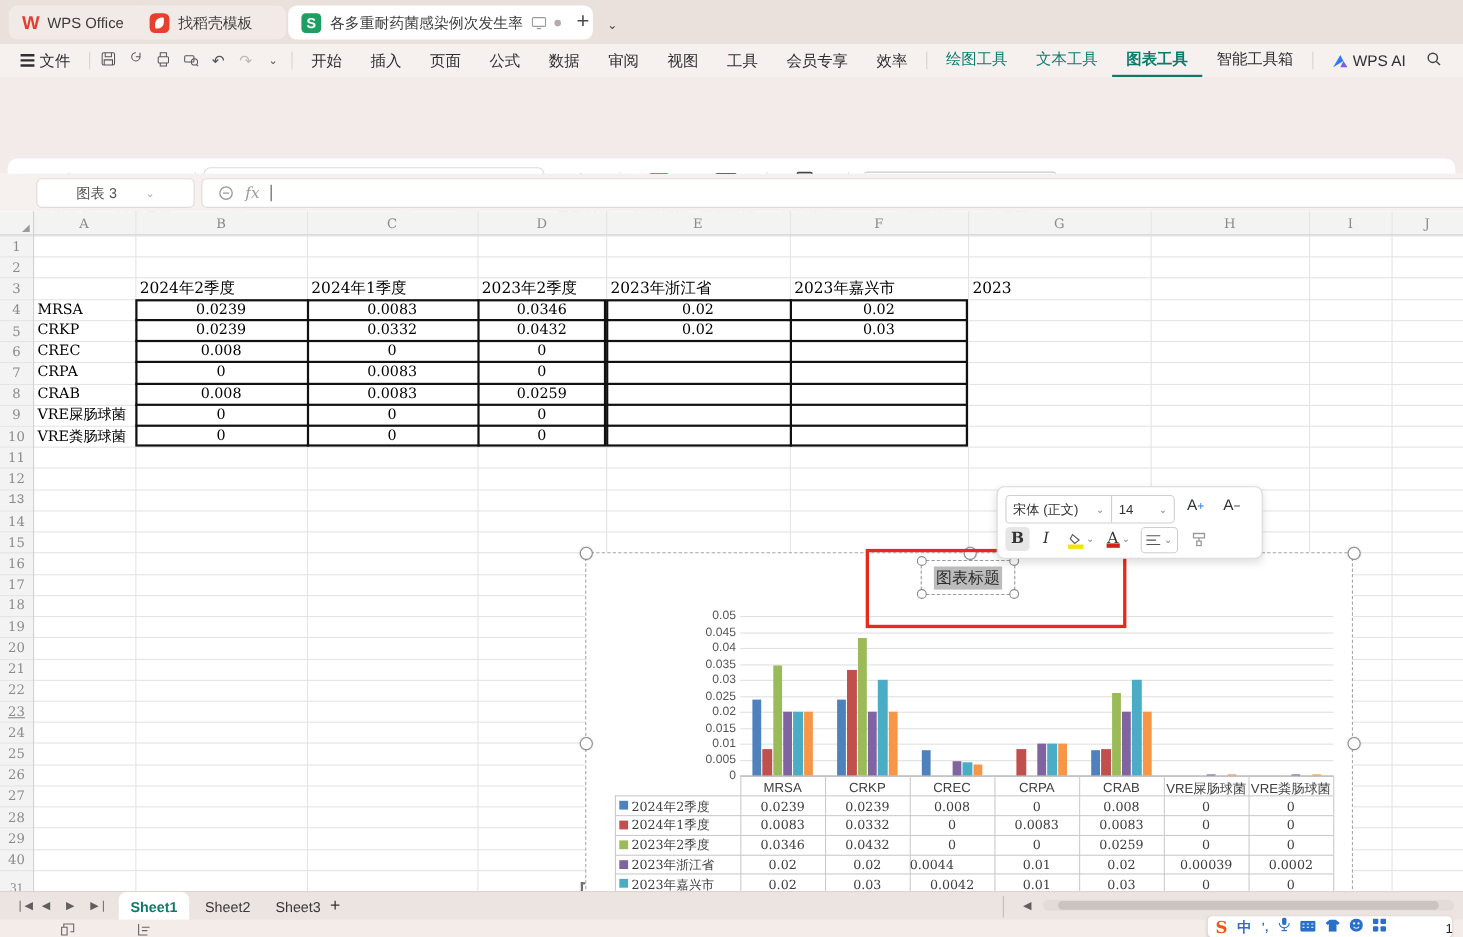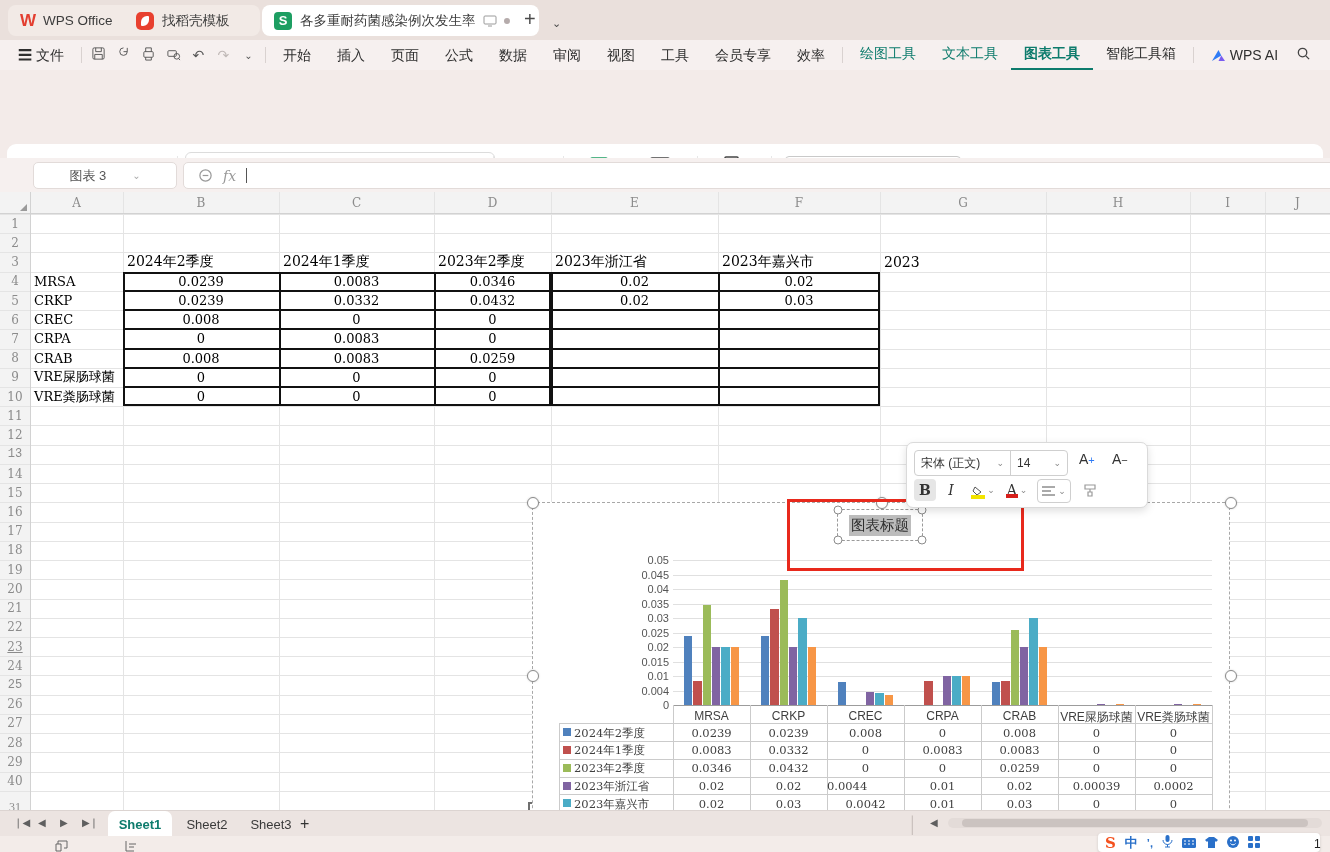--- a/index.html
+++ b/index.html
@@ -371,21 +371,21 @@
           <div class="ylab" style="left: 96px; top: 109px;">0.03</div>
           <div class="cgrid" style="top: 115px;"></div>
           <div class="ylab" style="left: 96px; top: 123.5px;">0.025</div>
           <div class="cgrid" style="top: 129.5px;"></div>
           <div class="ylab" style="left: 96px; top: 138px;">0.02</div>
           <div class="cgrid" style="top: 144px;"></div>
           <div class="ylab" style="left: 96px; top: 152.5px;">0.015</div>
           <div class="cgrid" style="top: 158.5px;"></div>
           <div class="ylab" style="left: 96px; top: 167px;">0.01</div>
           <div class="cgrid" style="top: 173px;"></div>
-          <div class="ylab" style="left: 96px; top: 181.5px;">0.004</div>
+          <div class="ylab" style="left: 96px; top: 181.5px;">0.005</div>
           <div class="cgrid" style="top: 187.5px;"></div>
           <div class="ylab" style="left: 96px; top: 196px;">0</div>
           <div class="caxis" style="top: 202px;"></div>
           <div class="bar" style="left: 151.05px; top: 132.69px; width: 8.4px; height: 69.31px; background: rgb(79, 129, 189);"></div>
           <div class="bar" style="left: 160.35px; top: 177.93px; width: 8.4px; height: 24.07px; background: rgb(192, 80, 77);"></div>
           <div class="bar" style="left: 169.65px; top: 101.66px; width: 8.4px; height: 100.34px; background: rgb(155, 187, 89);"></div>
           <div class="bar" style="left: 178.95px; top: 144px; width: 8.4px; height: 58px; background: rgb(128, 100, 162);"></div>
           <div class="bar" style="left: 188.25px; top: 144px; width: 8.4px; height: 58px; background: rgb(75, 172, 198);"></div>
           <div class="bar" style="left: 197.55px; top: 144px; width: 8.4px; height: 58px; background: rgb(247, 150, 70);"></div>
           <div class="catlab" style="left: 140px; top: 206px; width: 77px;">MRSA</div>
@@ -558,21 +558,21 @@
       <div class="hcell" style="left: 0px; top: 291.164px; width: 30px; height: 19.226px;">15</div>
       <div class="hcell" style="left: 0px; top: 310.39px; width: 30px; height: 19.226px;">16</div>
       <div class="hcell" style="left: 0px; top: 329.616px; width: 30px; height: 19.226px;">17</div>
       <div class="hcell" style="left: 0px; top: 348.842px; width: 30px; height: 19.226px;">18</div>
       <div class="hcell" style="left: 0px; top: 368.068px; width: 30px; height: 19.226px;">19</div>
       <div class="hcell" style="left: 0px; top: 387.294px; width: 30px; height: 19.226px;">20</div>
       <div class="hcell" style="left: 0px; top: 406.52px; width: 30px; height: 19.226px;">21</div>
       <div class="hcell" style="left: 0px; top: 425.746px; width: 30px; height: 19.226px;">22</div>
       <div class="hcell" style="left: 0px; top: 444.972px; width: 30px; height: 19.226px; text-decoration: underline;">23</div>
       <div class="hcell" style="left: 0px; top: 464.198px; width: 30px; height: 19.226px;">24</div>
-      <div class="hcell" style="left: 0px; top: 483.424px; width: 30px; height: 19.226px; font-family: Liberation Mono, monospace;">25</div>
+      <div class="hcell" style="left: 0px; top: 483.424px; width: 30px; height: 19.226px;">25</div>
       <div class="hcell" style="left: 0px; top: 502.65px; width: 30px; height: 19.226px;">26</div>
       <div class="hcell" style="left: 0px; top: 521.876px; width: 30px; height: 19.226px;">27</div>
       <div class="hcell" style="left: 0px; top: 541.102px; width: 30px; height: 19.226px;">28</div>
       <div class="hcell" style="left: 0px; top: 560.328px; width: 30px; height: 19.226px;">29</div>
       <div class="hcell" style="left: 0px; top: 579.554px; width: 30px; height: 19.226px;">40</div>
       <div class="hcell" style="left: 0px; top: 598.78px; width: 30px; height: 33px; font-family: Liberation Serif, serif;">31</div>
       <div class="gline" style="left: 30px; top: 0px; width: 1px; height: 618px;"></div>
       <div class="gline" style="left: 123px; top: 0px; width: 1px; height: 618px;"></div>
       <div class="gline" style="left: 279px; top: 0px; width: 1px; height: 618px;"></div>
       <div class="gline" style="left: 434px; top: 0px; width: 1px; height: 618px;"></div>

